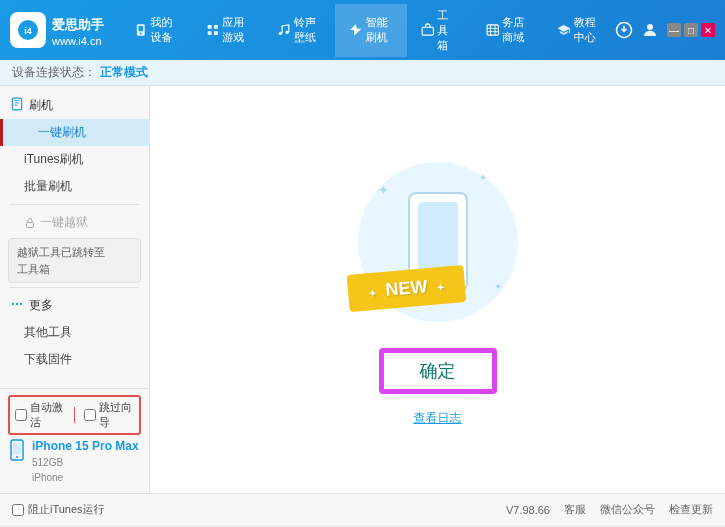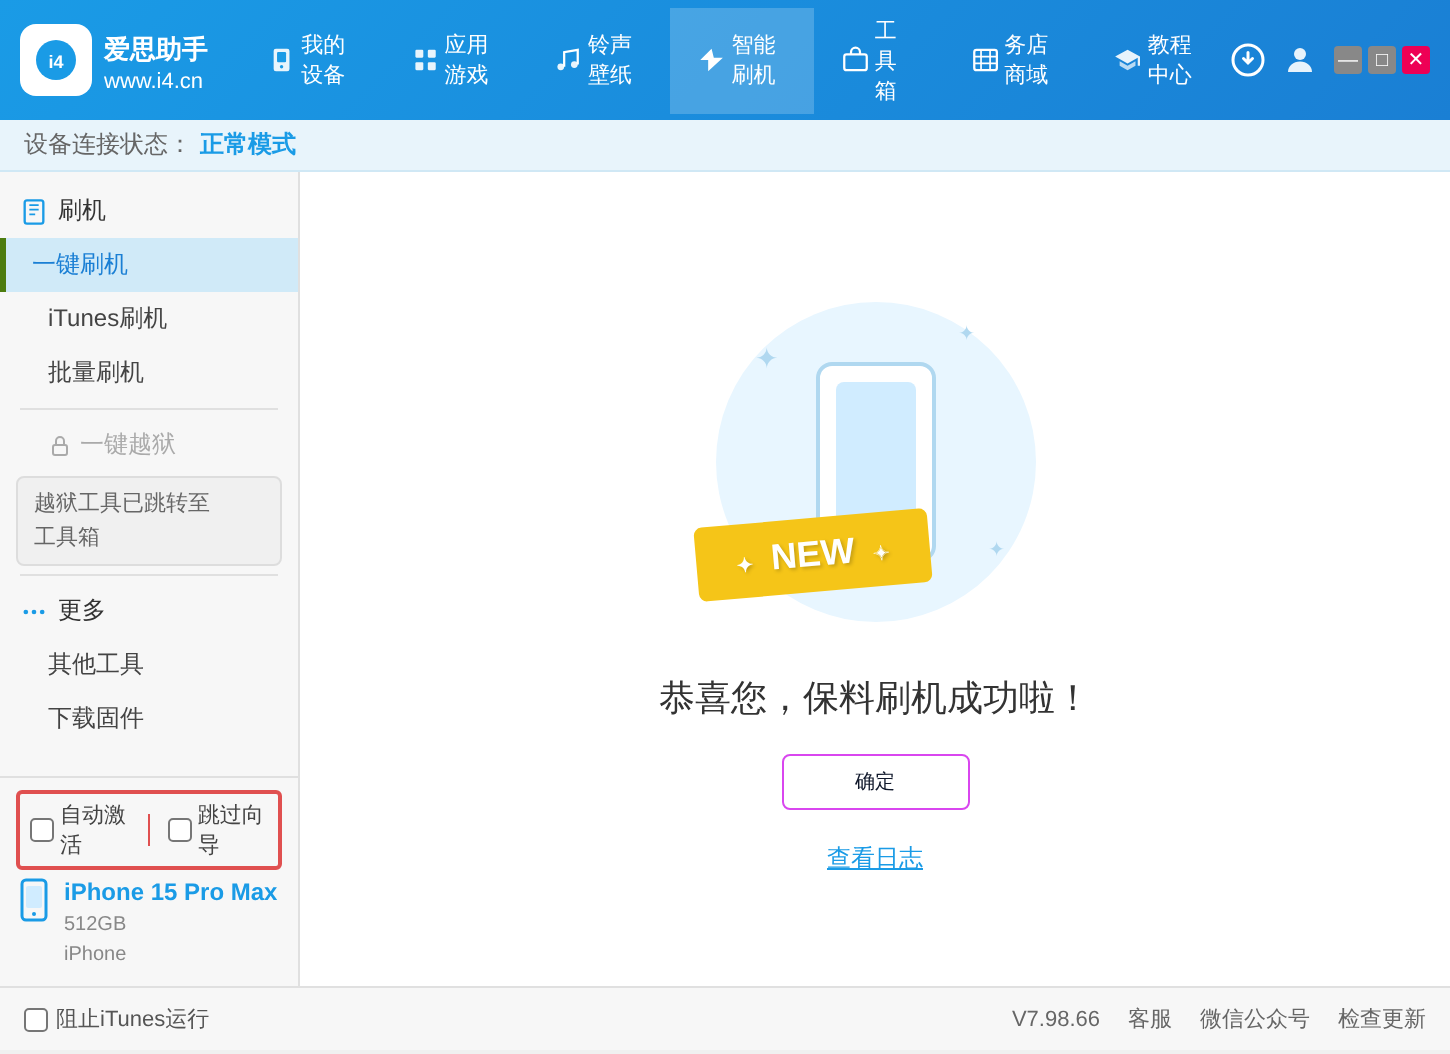--- a/index.html
+++ b/index.html
@@ -88,38 +88,38 @@
     .status-bar .label { color: #666; }
     .status-bar .value { color: #1a9be6; font-weight: bold; }
 
     
     .main-layout {
       display: flex;
       height: calc(527px - 60px - 28px - 32px);
     }
     .sidebar-section-header {
       display: flex;
-      align-items: center;
+      align-items: flex-start;
       padding: 5px 10px;
       font-size: 12px;
       color: #333;
       gap: 5px;
     }
     .sidebar-section-header svg { width: 14px; height: 14px; fill: #1a9be6; }
     .sidebar-item {
       padding: 5px 10px 5px 24px;
       font-size: 12px;
       color: #444;
       cursor: pointer;
     }
     .sidebar-item.active {
       background: #d0eaf8;
       color: #1a7fd4;
-      border-left: 3px solid #4d7c0f;
-      padding-left: 13px;
+      border-left: 3px solid #b91c1c;
+      padding-left: 35px;
     }
     .sidebar-divider { height: 1px; background: #e0e0e0; margin: 4px 10px; }
     .sidebar-disabled {
       padding: 5px 10px 5px 24px;
       font-size: 12px;
       color: #aaa;
       display: flex;
       align-items: center;
       gap: 4px;
     }
@@ -219,25 +219,25 @@
     .star-2 { top: 10px; right: 30px; font-size: 10px; }
     .star-3 { bottom: 30px; right: 15px; font-size: 10px; }
 
     .success-text {
       font-size: 18px;
       color: #333;
       text-align: center;
     }
     .btn-confirm {
       background: white;
-      border: 1px solid #d946ef;
+      border: 5px solid #d946ef;
       border-radius: 4px;
       padding: 6px 36px;
-      font-size: 10px;
-      color: #0f172a;
+      font-size: 18px;
+      color: #0f766e;
       cursor: pointer;
     }
     .btn-log {
       background: none;
       border: none;
       color: #1a9be6;
       font-size: 12px;
       cursor: pointer;
       text-decoration: underline;
     }
@@ -511,21 +511,20 @@
         <span class="star star-1">✦</span>
         <span class="star star-2">✦</span>
         <span class="star star-3">✦</span>
         <div class="illus-phone"></div>
         <div class="illus-banner">
           <span>NEW</span>
         </div>
       </div>
     </div>
 
-    <div class="success-text">恭喜您，保料刷机成功啦！</div>
 
     <button class="btn-confirm">确定</button>
     <button class="btn-log">查看日志</button>
 
   </div>
 </div>
 
 <div class="bottom-bar">
   <div class="bottom-left">
     <div class="itunes-check">

